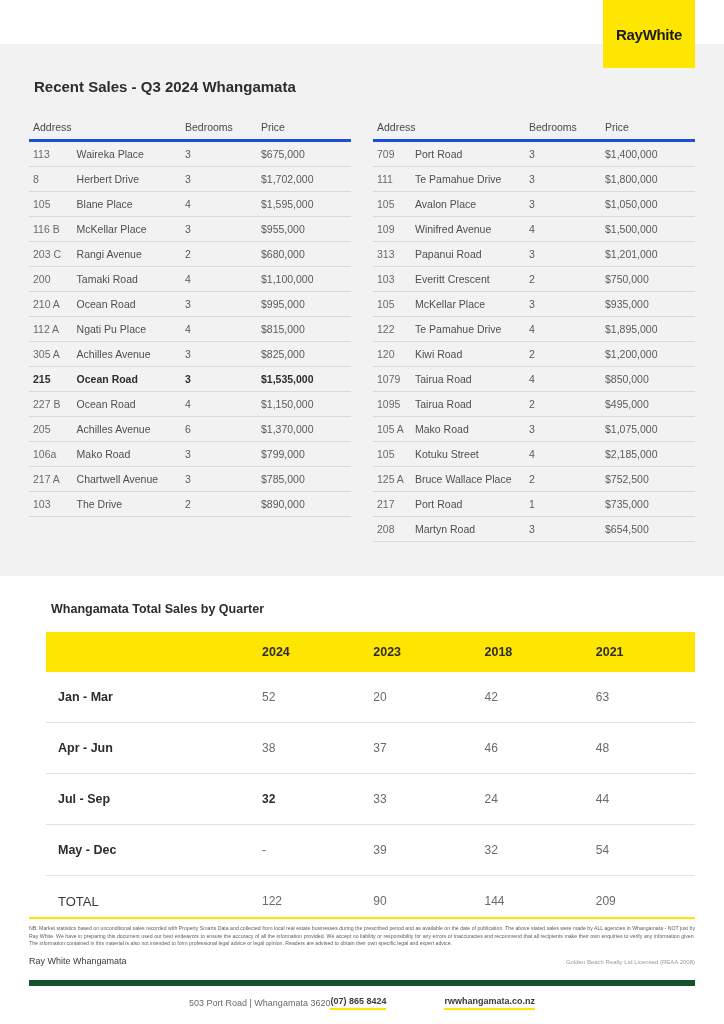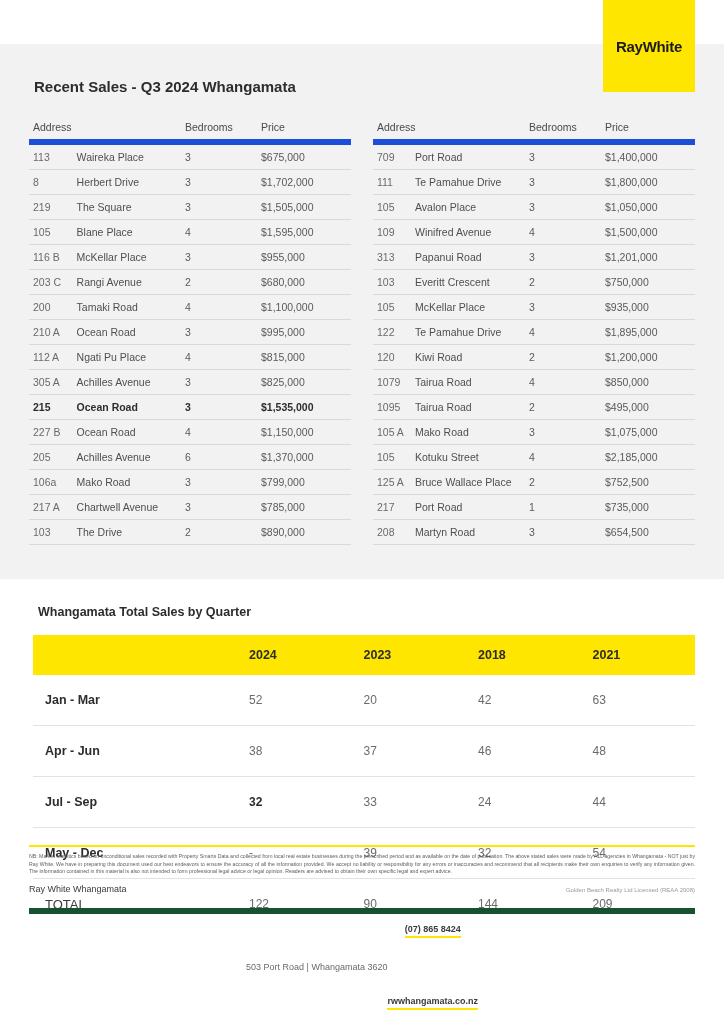--- a/index.html
+++ b/index.html
@@ -20,21 +20,21 @@
   .header {
     position: relative;
     height: 44px;
     background: #ffffff;
   }
   .logo-box {
     position: absolute;
     top: 0;
     right: 29px;
     width: 92px;
-    height: 92px;
+    height: 68px;
     background: #fee600;
     display: flex;
     align-items: center;
     justify-content: center;
   }
   .logo-text {
     font-size: 15px;
     font-weight: bold;
     color: #1b1b1b;
     letter-spacing: -0.3px;
@@ -64,21 +64,21 @@
     width: 100%;
     border-collapse: collapse;
     font-size: 10.5px;
   }
   table.sales thead th {
     text-align: left;
     font-weight: normal;
     color: #4a4a4a;
     font-size: 10.5px;
     padding: 0 4px 6px 4px;
-    border-bottom: 6px solid #1d4ed8;
+    border-bottom: 3px solid #1d4ed8;
   }
   table.sales thead th.num {
     width: 34px;
   }
   table.sales thead th.beds {
     width: 68px;
   }
   table.sales thead th.price {
     width: 86px;
   }
@@ -96,21 +96,21 @@
   table.sales tbody td.street {
     color: #4f4f4f;
   }
   table.sales tbody tr.bold td {
     font-weight: bold;
     color: #2d2d2d;
   }
 
   
   .summary {
-    padding: 26px 29px 0 33px;
+    padding: 26px 29px 0 46px;
     box-sizing: border-box;
   }
   .summary-title {
     font-size: 12.5px;
     font-weight: bold;
     color: #2d2d2d;
     margin: 0 0 16px 5px;
   }
   table.quarters {
     width: 100%;
@@ -198,21 +198,20 @@
     padding: 10px 0 14px 0;
   }
   .address-line {
     font-size: 9px;
     color: #6a6a6a;
   }
   .contacts {
     display: flex;
     gap: 58px;
     align-items: center;
-    flex-direction: column;
   }
   .contact-item {
     font-size: 9px;
     font-weight: bold;
     color: #3b3b3b;
     border-bottom: 2px solid #fee600;
     padding-bottom: 2px;
   }
 </style>
 </head>
@@ -242,26 +241,20 @@
               <td class="num">113</td>
               <td class="street">Waireka Place</td>
               <td>3</td>
               <td>$675,000</td>
             </tr>
             <tr>
               <td class="num">8</td>
               <td class="street">Herbert Drive</td>
               <td>3</td>
               <td>$1,702,000</td>
-            </tr>
-            <tr>
-              <td class="num">219</td>
-              <td class="street">The Square</td>
-              <td>3</td>
-              <td>$1,505,000</td>
             </tr>
             <tr>
               <td class="num">105</td>
               <td class="street">Blane Place</td>
               <td>4</td>
               <td>$1,595,000</td>
             </tr>
             <tr>
               <td class="num">116 B</td>
               <td class="street">McKellar Place</td>

